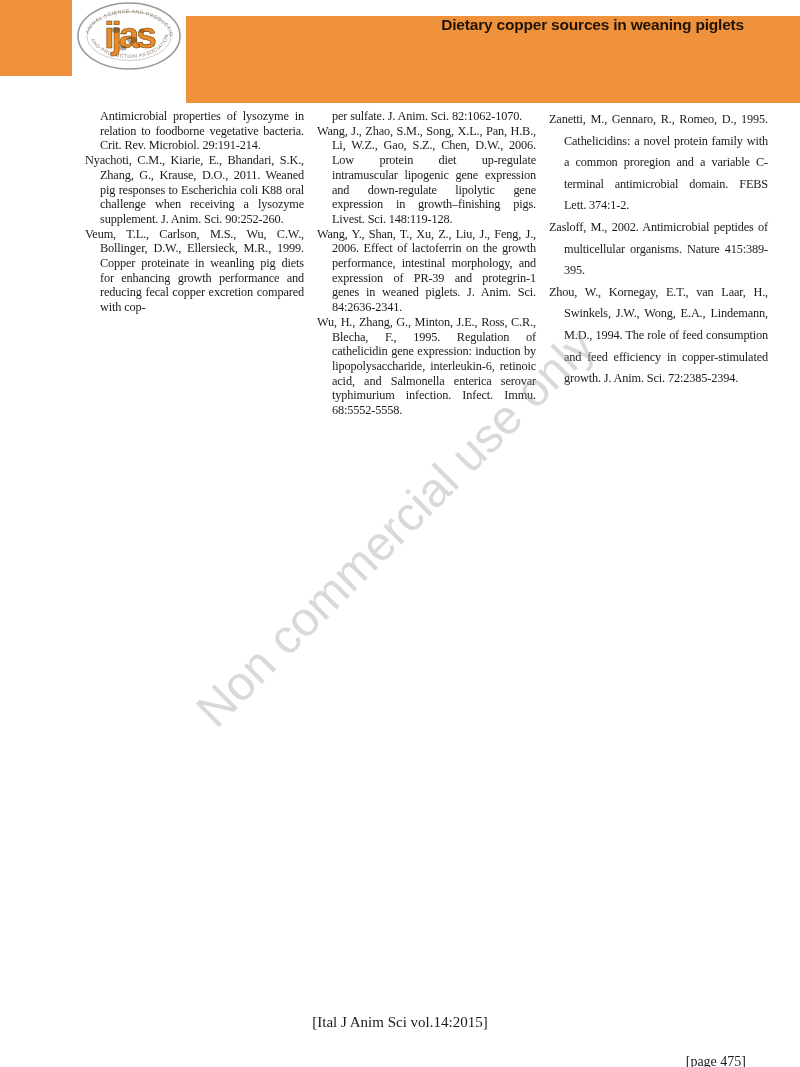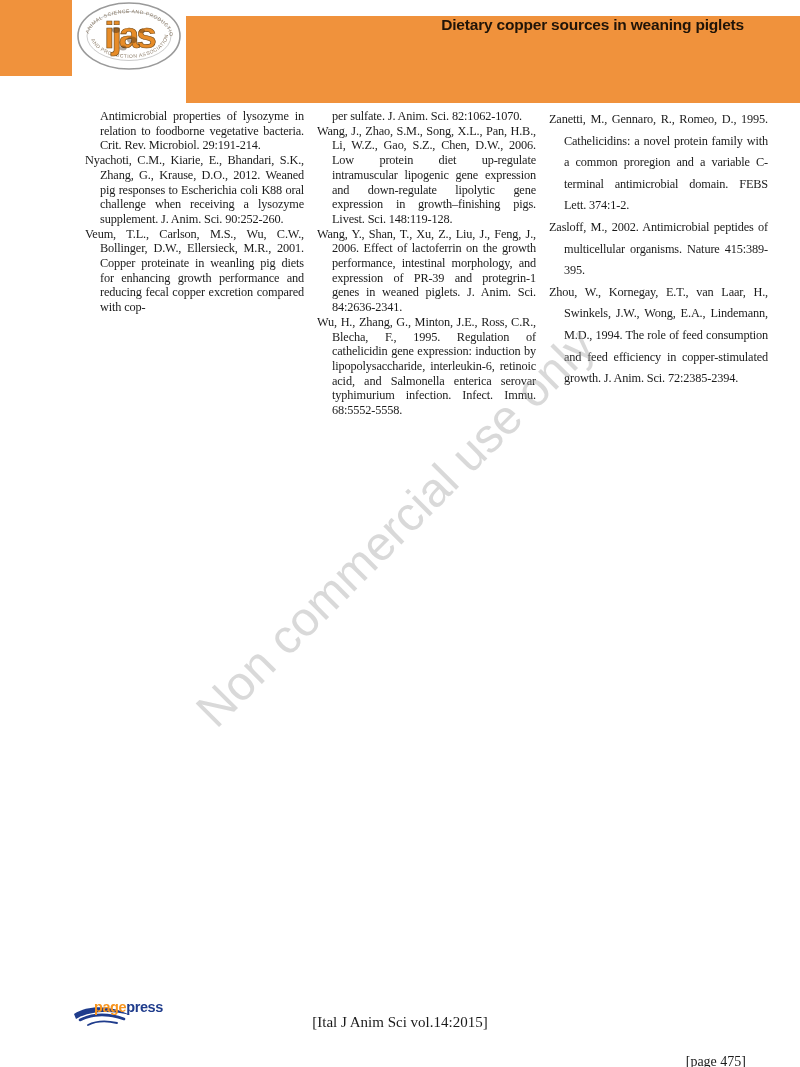--- a/index.html
+++ b/index.html
@@ -99,48 +99,38 @@
   </div>
 
   <div class="hdr-banner">
     <span class="running-title">Dietary copper sources in weaning piglets</span>
   </div>
 
   <div class="columns">
 
     <div class="col">
       <div class="ref cont">Antimicrobial properties of lysozyme in relation to foodborne vegetative bacteria. Crit. Rev. Microbiol. 29:191-214.</div>
-      <div class="ref">Nyachoti, C.M., Kiarie, E., Bhandari, S.K., Zhang, G., Krause, D.O., 2012. Weaned pig responses to Escherichia coli K88 oral challenge when receiving a lysozyme supplement. J. Anim. Sci. 90:252-260.</div>
-      <div class="ref">Veum, T.L., Carlson, M.S., Wu, C.W., Bollinger, D.W., Ellersieck, M.R., 2001. Copper proteinate in weanling pig diets for enhancing growth performance and reducing fecal copper excretion compared with cop-</div>
+      <div class="ref">Nyachoti, C.M., Kiarie, E., Bhandari, S.K., Zhang, G., Krause, D.O., 2011. Weaned pig responses to Escherichia coli K88 oral challenge when receiving a lysozyme supplement. J. Anim. Sci. 90:252-260.</div>
+      <div class="ref">Veum, T.L., Carlson, M.S., Wu, C.W., Bollinger, D.W., Ellersieck, M.R., 1999. Copper proteinate in weanling pig diets for enhancing growth performance and reducing fecal copper excretion compared with cop-</div>
     </div>
 
     <div class="col">
       <div class="ref cont">per sulfate. J. Anim. Sci. 82:1062-1070.</div>
       <div class="ref">Wang, J., Zhao, S.M., Song, X.L., Pan, H.B., Li, W.Z., Gao, S.Z., Chen, D.W., 2006. Low protein diet up-regulate intramuscular lipogenic gene expression and down-regulate lipolytic gene expression in growth–finishing pigs. Livest. Sci. 148:119-128.</div>
       <div class="ref">Wang, Y., Shan, T., Xu, Z., Liu, J., Feng, J., 2006. Effect of lactoferrin on the growth performance, intestinal morphology, and expression of PR-39 and protegrin-1 genes in weaned piglets. J. Anim. Sci. 84:2636-2341.</div>
       <div class="ref">Wu, H., Zhang, G., Minton, J.E., Ross, C.R., Blecha, F., 1995. Regulation of cathelicidin gene expression: induction by lipopolysaccharide, interleukin-6, retinoic acid, and Salmonella enterica serovar typhimurium infection. Infect. Immu. 68:5552-5558.</div>
     </div>
 
     <div class="col loose">
       <div class="ref">Zanetti, M., Gennaro, R., Romeo, D., 1995. Cathelicidins: a novel protein family with a common proregion and a variable C-terminal antimicrobial domain. FEBS Lett. 374:1-2.</div>
       <div class="ref">Zasloff, M., 2002. Antimicrobial peptides of multicellular organisms. Nature 415:389-395.</div>
       <div class="ref">Zhou, W., Kornegay, E.T., van Laar, H., Swinkels, J.W., Wong, E.A., Lindemann, M.D., 1994. The role of feed consumption and feed efficiency in copper-stimulated growth. J. Anim. Sci. 72:2385-2394.</div>
     </div>
 
   </div>
 
   <div class="watermark">Non commercial use only</div>
 
-  <div class="ftr-logo">
-    <svg width="112" height="38" viewBox="0 0 112 38">
-      <path d="M2 18 C 18 8, 40 10, 58 19 C 40 14, 16 15, 4 23 Z" fill="#1F3C8C"></path>
-      <path d="M8 24 C 22 17, 38 18, 52 23" fill="none" stroke="#1F3C8C" stroke-width="2.6" stroke-linecap="round"></path>
-      <path d="M16 29 C 26 24, 36 25, 45 27" fill="none" stroke="#1F3C8C" stroke-width="1.8" stroke-linecap="round"></path>
-      <text x="22" y="16" font-family="Liberation Sans, sans-serif" font-weight="bold" font-size="14.5" letter-spacing="-0.4">
-        <tspan fill="#F7941E">page</tspan><tspan fill="#1F3C8C">press</tspan>
-      </text>
-    </svg>
-  </div>
 
   <div class="ftr-journal">[Ital J Anim Sci vol.14:2015]</div>
   <div class="ftr-page">[page 475]</div>
 
 </div>
 
 </body></html>

